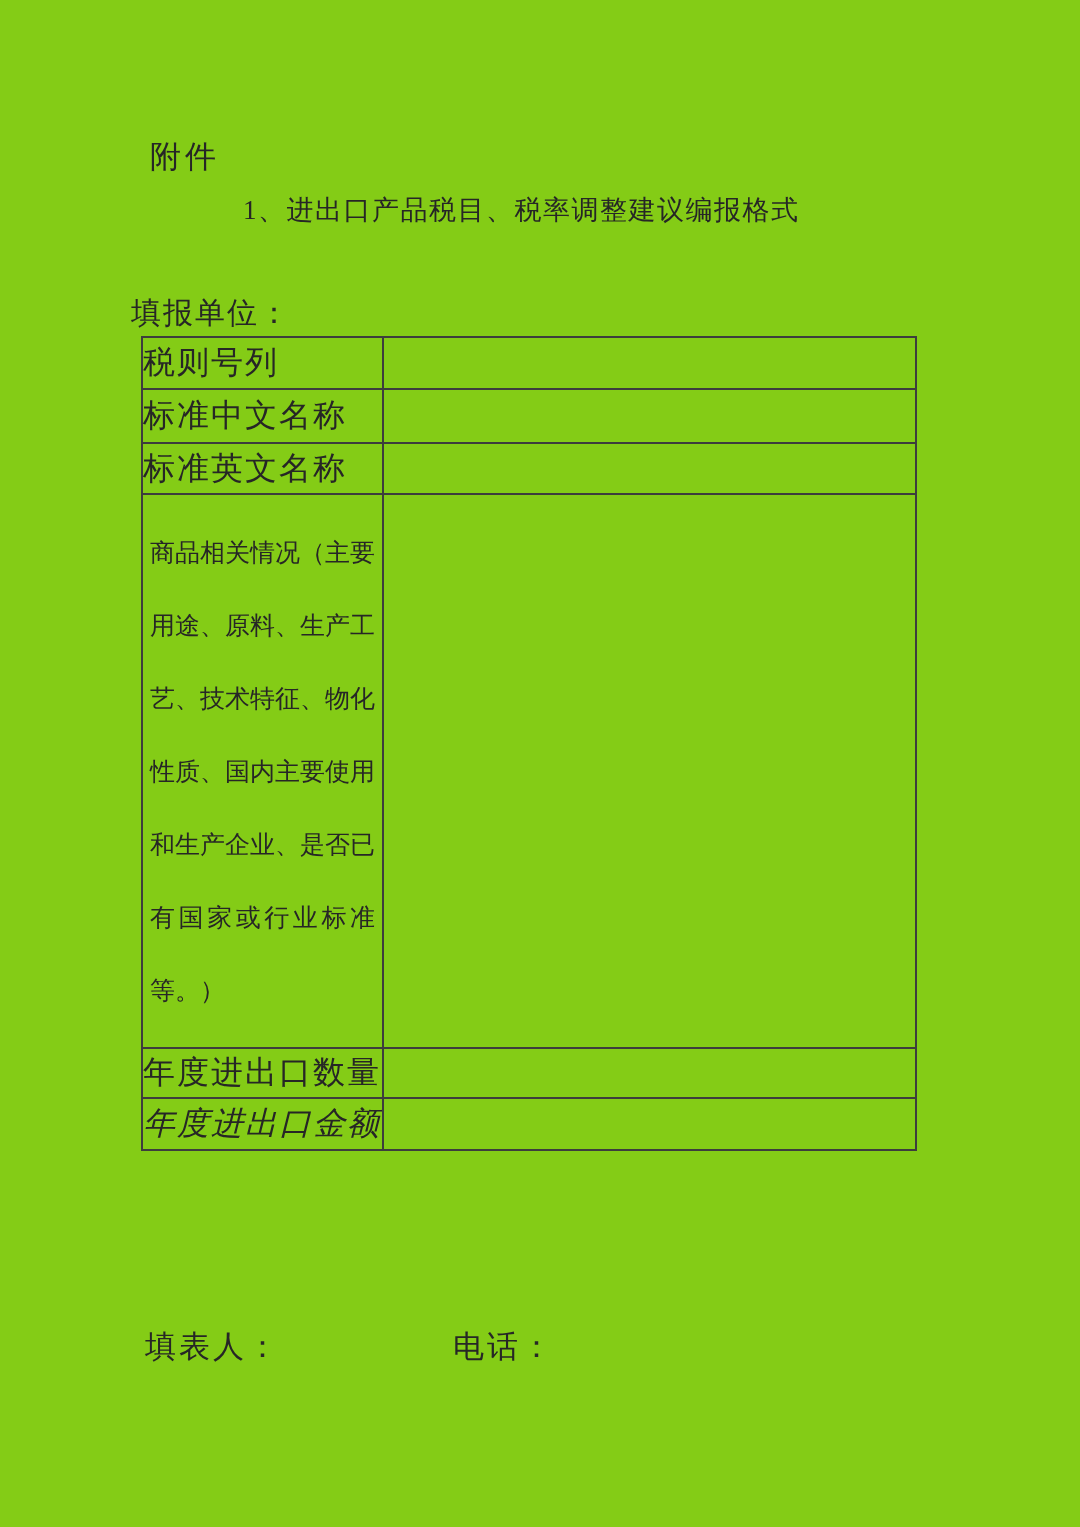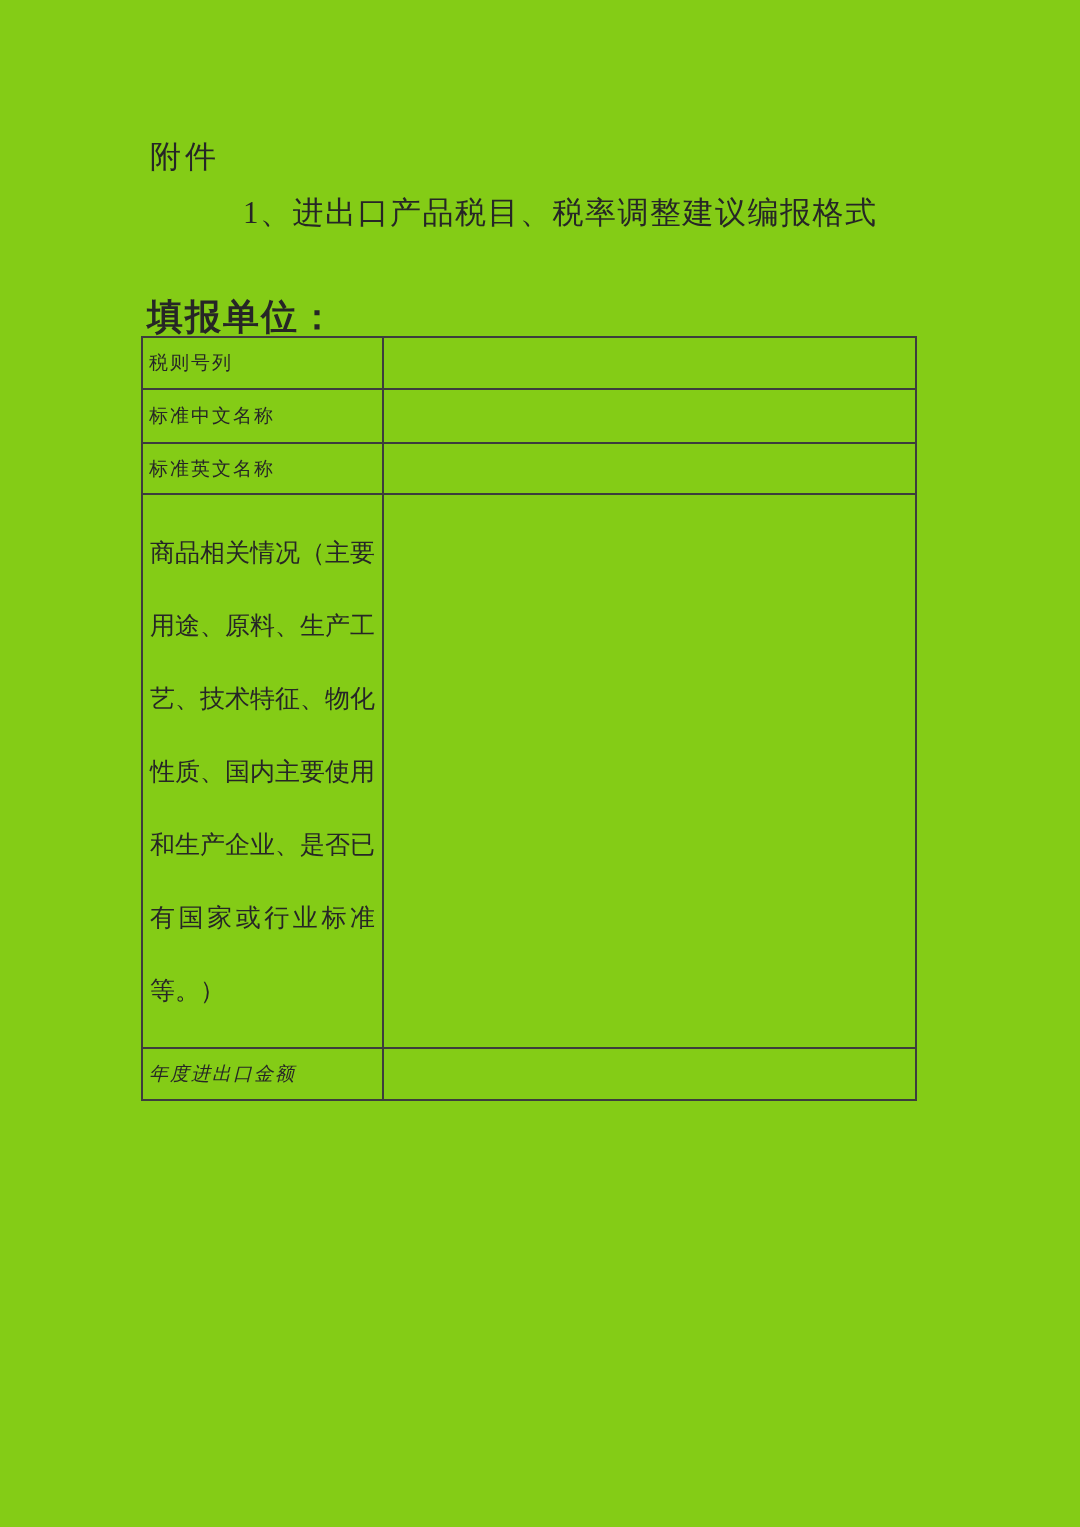--- a/index.html
+++ b/index.html
@@ -21,32 +21,31 @@
     left: 150px;
     top: 136px;
     font-size: 31px;
     letter-spacing: 4px;
     white-space: nowrap;
   }
   .doc-title {
     position: absolute;
     left: 243px;
     top: 192px;
-    font-size: 31px;
+    font-size: 27px;
     letter-spacing: 1.5px;
     white-space: nowrap;
   }
   .unit-label {
     position: absolute;
-    left: 147px;
+    left: 131px;
     top: 293px;
-    font-size: 36px;
+    font-size: 30px;
     letter-spacing: 2px;
     white-space: nowrap;
-    font-weight: bold;
   }
   table.form-table {
     position: absolute;
     left: 141px;
     top: 336px;
     width: 774px;
     border-collapse: collapse;
     table-layout: fixed;
   }
   col.c1 { width: 241px; }
@@ -57,23 +56,23 @@
     background: transparent;
   }
   .r0 td { height: 50px; }
   .r1 td { height: 52px; }
   .r2 td { height: 49px; margin-top: 47px; }
   .r3 td { height: 552px; margin-left: 35px; }
   .r4 td { height: 157px; }
   .r5 td { height: 48px; }
   .r6 td { height: 50px; font-style: italic; }
   td.label-cell {
-    font-size: 19px;
+    font-size: 32px;
     letter-spacing: 2px;
-    padding: 0 6px;
+    padding: 0 0;
     white-space: nowrap;
     overflow: hidden;
   }
   .r3 td.label-cell,
   .r4 td.label-cell {
     font-size: 25px;
     letter-spacing: 0;
     white-space: normal;
     text-align: justify;
     text-justify: inter-character;
@@ -139,21 +138,29 @@
         <td class="value-cell"></td>
       </tr>
       <tr class="r2">
         <td class="label-cell">标准英文名称</td>
         <td class="value-cell"></td>
       </tr>
       <tr class="r3">
         <td class="label-cell">商品相关情况（主要用途、原料、生产工艺、技术特征、物化性质、国内主要使用和生产企业、是否已有国家或行业标准等。）</td>
         <td class="value-cell"></td>
       </tr>
+      <tr class="r5">
+        <td class="label-cell">年度进出口数量</td>
+        <td class="value-cell"></td>
+      </tr>
       <tr class="r6">
         <td class="label-cell">年度进出口金额</td>
         <td class="value-cell"></td>
       </tr>
     </tbody>
   </table>
 
+  <div class="footer-line">
+    <span class="filler-label">填表人：</span>
+    <span class="phone-label">电话：</span>
+  </div>
 
 </div>
 
 </body></html>

